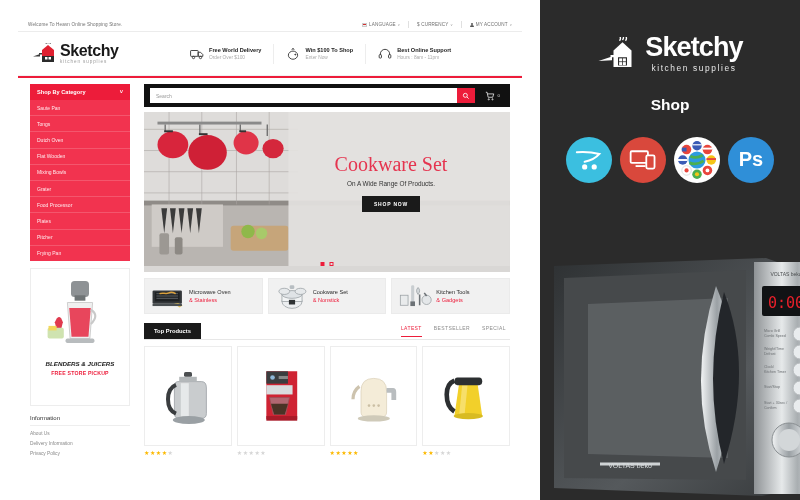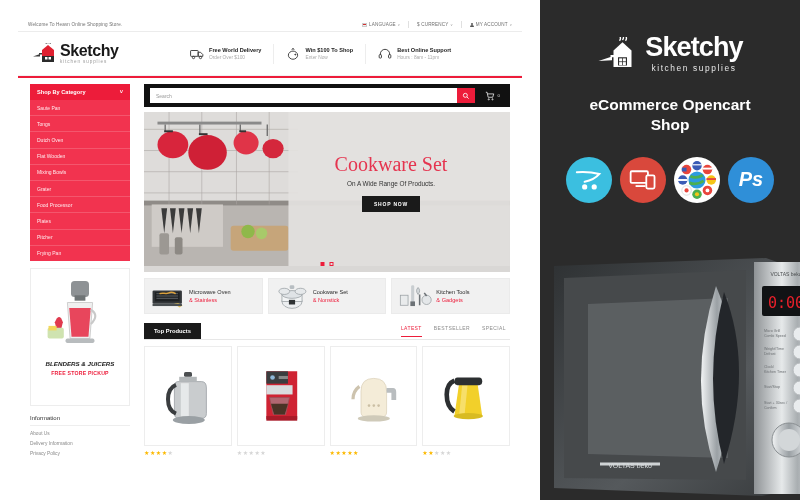--- a/index.html
+++ b/index.html
@@ -152,21 +152,21 @@
   }
   .promo-logo { display: flex; align-items: center; justify-content: center; gap: 6px; padding-top: 34px; }
   .promo-mark { width: 42px; height: 34px; position: relative; flex: none; }
   .promo-name { font-size: 27px; font-weight: 700; color: #fff; letter-spacing: -.9px; line-height: 1; }
   .promo-sub { font-size: 8.4px; color: #e8e8e8; letter-spacing: 1.6px; text-align: center; margin-top: 2px; }
   .promo-h {
     text-align: center; color: #fff; font-size: 15.5px; font-weight: 700;
     margin-top: 22px; line-height: 1.28;
   }
   .badges { display: flex; justify-content: center; gap: 8px; margin-top: 22px; }
-  .badge { width: 46px; height: 46px; border-radius: 50%; display: flex; align-items: center; justify-content: center; font-style: italic; }
+  .badge { width: 46px; height: 46px; border-radius: 50%; display: flex; align-items: center; justify-content: center; }
   .micro { position: absolute; left: 8px; top: 252px; width: 268px; height: 248px; }
 </style>
 </head>
 <body>
 
 <div class="stage">
 
   <div class="site">
    <div class="site-pad">
 
@@ -545,21 +545,20 @@
           <path d="M38 5 q2.6-3.4 0-6.4" stroke="#fff" stroke-width="1.8" fill="none"></path>
         </svg>
       </div>
       <div>
         <div class="promo-name">Sketchy</div>
         <div class="promo-sub">kitchen supplies</div>
       </div>
     </div>
 
     <div class="promo-h">
-      <div>eCommerce Opencart</div>
       <div>Shop</div>
     </div>
 
     <div class="badges">
       <div class="badge" style="background:#3bbfe0">
         <svg viewBox="0 0 34 30" width="30" height="26">
           <path d="M3 6 q14-1 26 2 q-6 7-17 9" stroke="#fff" stroke-width="2.4" fill="none" stroke-linecap="round"></path>
           <circle cx="12" cy="23" r="3" fill="#fff"></circle>
             <circle cx="23" cy="23" r="3" fill="#fff"></circle>
         </svg>

